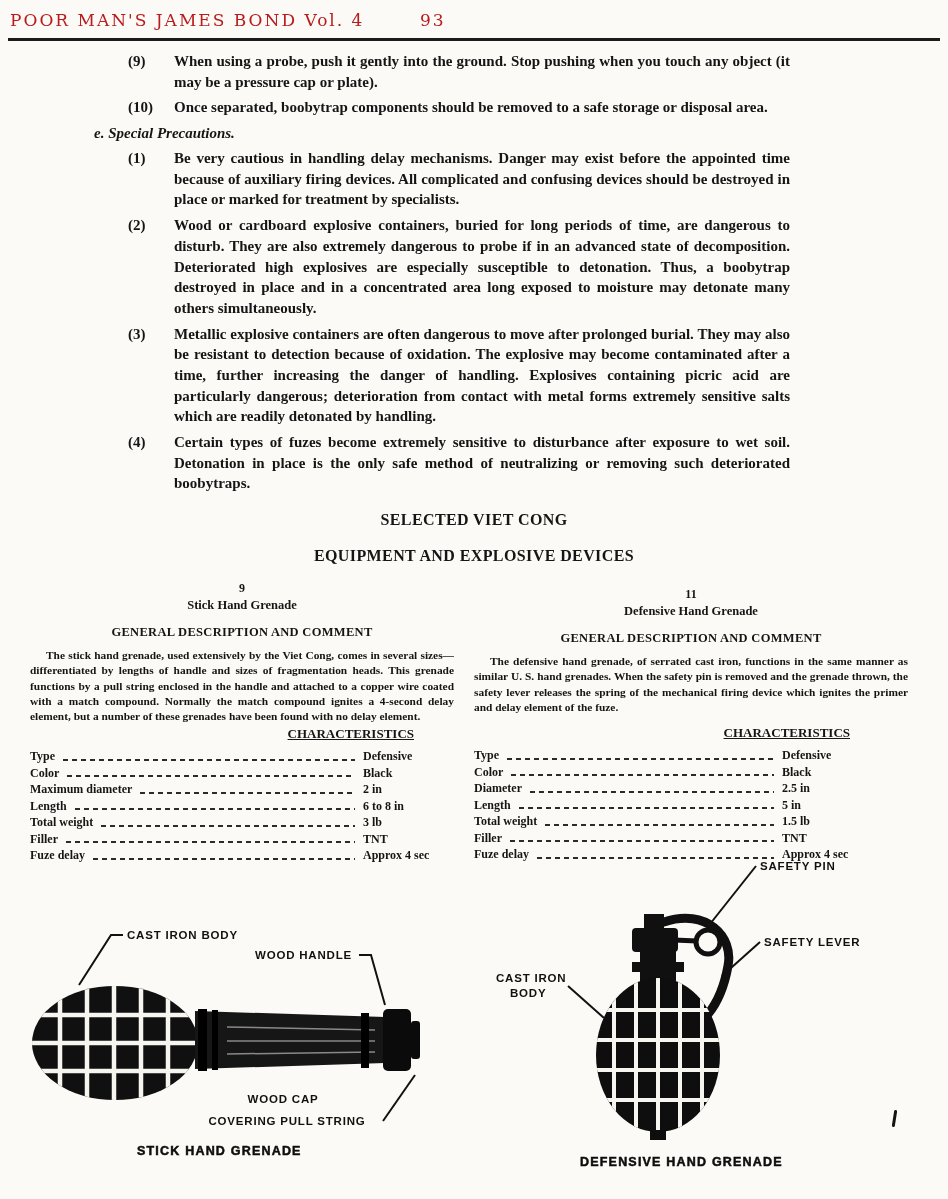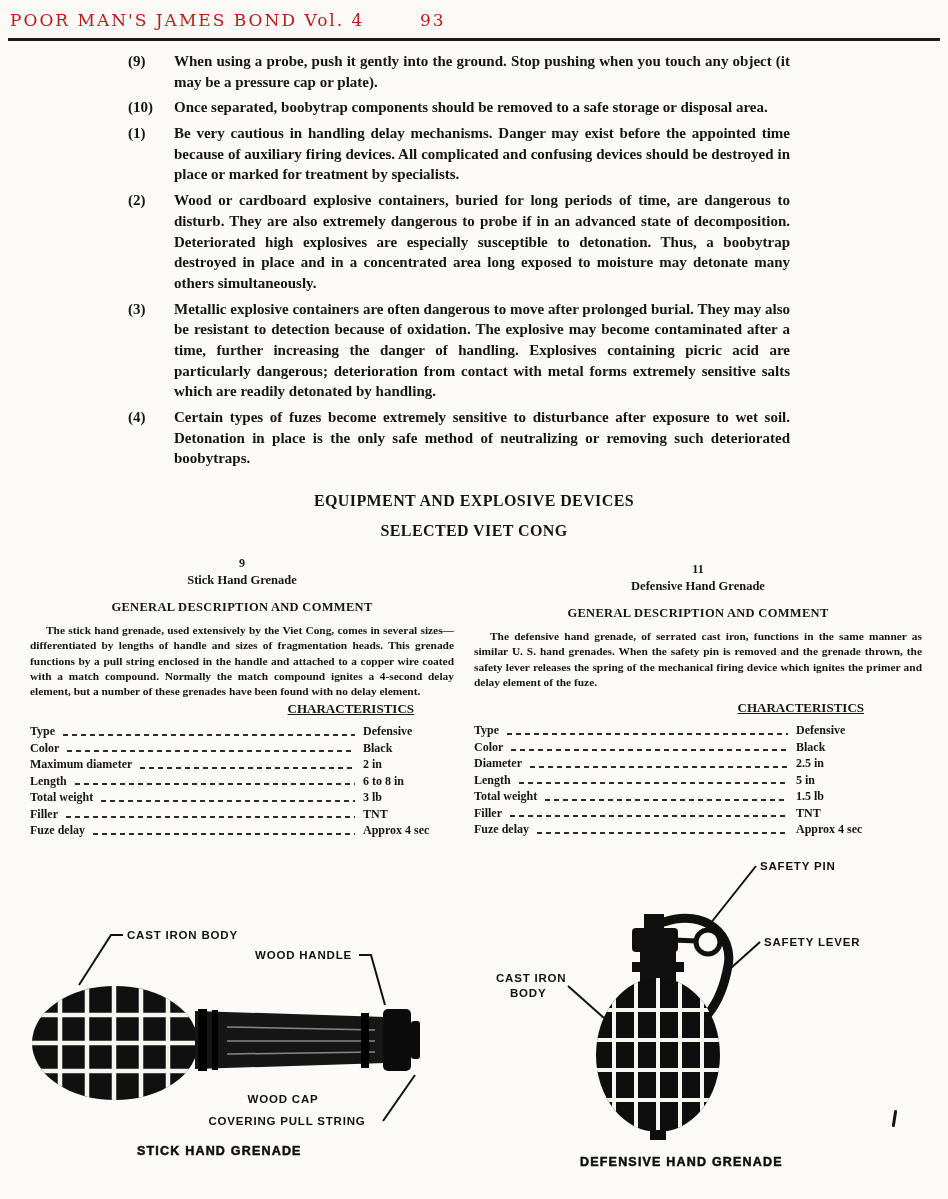--- a/index.html
+++ b/index.html
@@ -26,21 +26,21 @@
   .pitem .ptext { flex:1; text-align:justify; }
   .section-e { padding:2px 0 6px 94px; font-size:15px; font-weight:bold; font-style:italic; }
 
   .center-head { text-align:center; font-weight:bold; font-size:16px;
                  letter-spacing:0.4px; margin-top:12px; }
   .center-head.second { margin-top:18px; }
 
   
   .columns { display:flex; margin-top:16px; }
   .col-left  { width:464px; padding:0 10px 0 30px; }
-  .col-right { width:484px; padding:6px 26px 0 10px; }
+  .col-right { width:484px; padding:6px 40px 0 10px; }
   .item-number { text-align:center; font-weight:bold; font-size:12px; }
   .item-name   { text-align:center; font-weight:bold; font-size:12.5px; margin:2px 0 12px; }
   .desc-heading { text-align:center; font-weight:bold; font-size:12.5px;
                   letter-spacing:0.3px; margin-bottom:8px; }
   .description { font-size:11.4px; line-height:1.34; text-align:justify;
                  font-weight:bold; text-indent:16px; }
   .char-heading { font-weight:bold; font-size:13px; text-align:right; margin:2px 0 6px;text-decoration:underline; }
   .col-left  .char-heading { padding-right:40px; }
   .col-right .char-heading { padding-right:58px; margin-top:10px; }
   .char-row { display:flex; font-size:12px; line-height:16.5px; font-weight:bold; }
@@ -78,40 +78,41 @@
 
     <div class="pitem">
       <span class="pnum">(9)</span>
       <span class="ptext">When using a probe, push it gently into the ground. Stop pushing when you touch any object (it may be a pressure cap or plate).</span>
     </div>
     <div class="pitem">
       <span class="pnum">(10)</span>
       <span class="ptext">Once separated, boobytrap components should be removed to a safe storage or disposal area.</span>
     </div>
 
+    <div class="section-e">e. Special Precautions.</div>
 
     <div class="pitem">
       <span class="pnum">(1)</span>
       <span class="ptext">Be very cautious in handling delay mechanisms. Danger may exist before the appointed time because of auxiliary firing devices. All complicated and confusing devices should be destroyed in place or marked for treatment by specialists.</span>
     </div>
     <div class="pitem">
       <span class="pnum">(2)</span>
       <span class="ptext">Wood or cardboard explosive containers, buried for long periods of time, are dangerous to disturb. They are also extremely dangerous to probe if in an advanced state of decomposition. Deteriorated high explosives are especially susceptible to detonation. Thus, a boobytrap destroyed in place and in a concentrated area long exposed to moisture may detonate many others simultaneously.</span>
     </div>
     <div class="pitem">
       <span class="pnum">(3)</span>
       <span class="ptext">Metallic explosive containers are often dangerous to move after prolonged burial. They may also be resistant to detection because of oxidation. The explosive may become contaminated after a time, further increasing the danger of handling. Explosives containing picric acid are particularly dangerous; deterioration from contact with metal forms extremely sensitive salts which are readily detonated by handling.</span>
     </div>
     <div class="pitem">
       <span class="pnum">(4)</span>
       <span class="ptext">Certain types of fuzes become extremely sensitive to disturbance after exposure to wet soil. Detonation in place is the only safe method of neutralizing or removing such deteriorated boobytraps.</span>
     </div>
 
+    <div class="center-head">SELECTED VIET CONG</div>
     <div class="center-head second">EQUIPMENT AND EXPLOSIVE DEVICES</div>
-    <div class="center-head">SELECTED VIET CONG</div>
 
     <div class="columns">
 
       <div class="col-left">
         <div class="item-number">9</div>
         <div class="item-name">Stick Hand Grenade</div>
         <div class="desc-heading">GENERAL DESCRIPTION AND COMMENT</div>
         <div class="description">The stick hand grenade, used extensively by the Viet Cong, comes in several sizes—differentiated by lengths of handle and sizes of fragmentation heads. This grenade functions by a pull string enclosed in the handle and attached to a copper wire coated with a match compound. Normally the match compound ignites a 4-second delay element, but a number of these grenades have been found with no delay element.</div>
         <div class="char-heading">CHARACTERISTICS</div>
 

